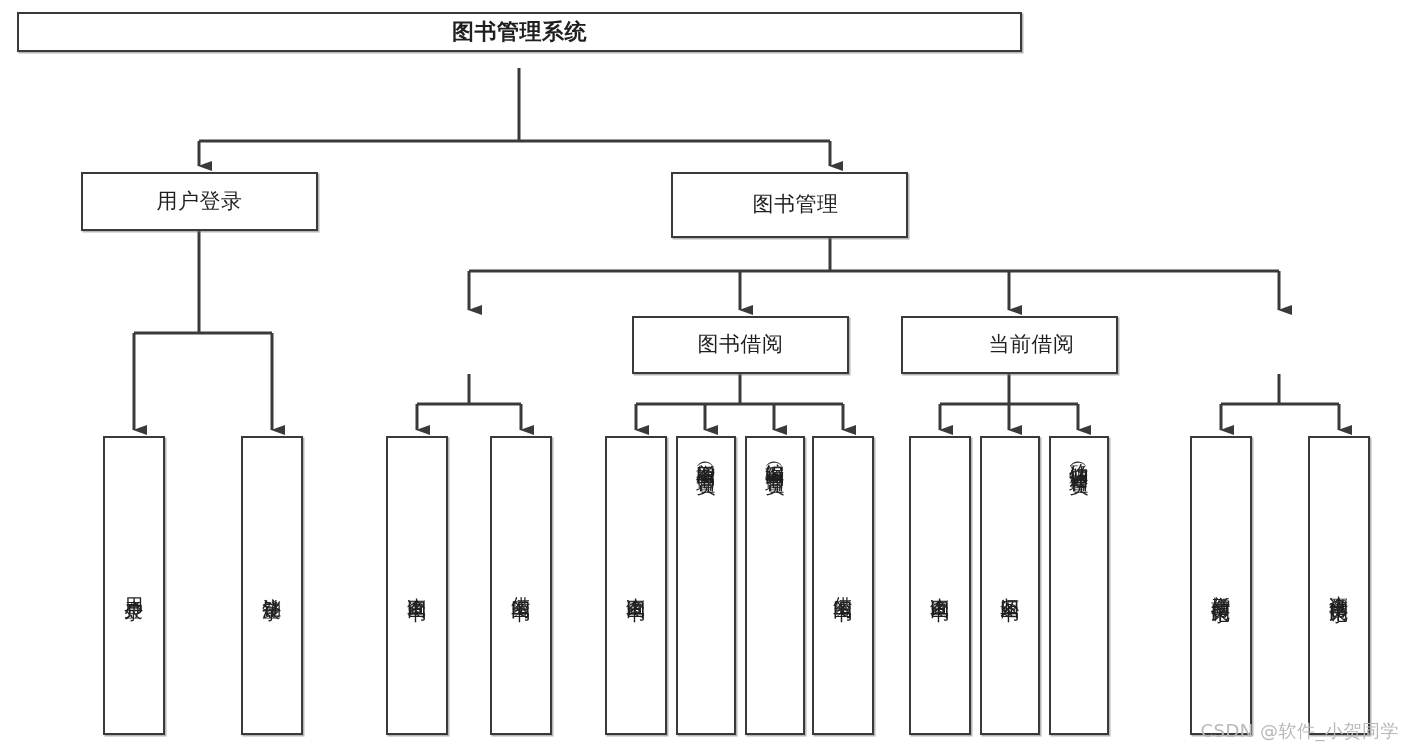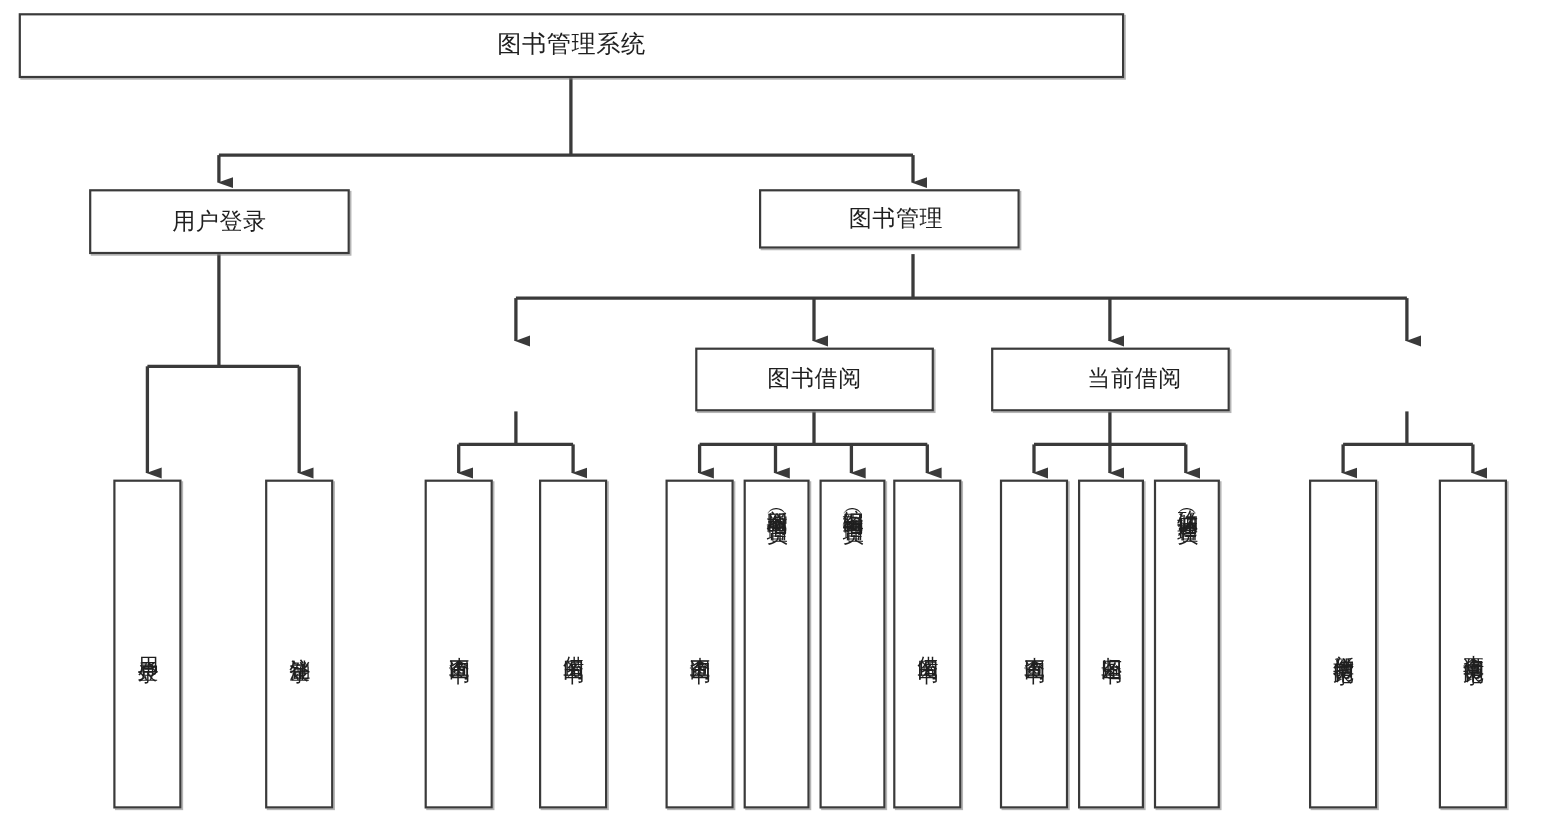--- a/index.html
+++ b/index.html
@@ -136,29 +136,29 @@
       <path d="M1009,404 L1009,430" marker-end="url(#arrow)"></path>
       <path d="M1078,404 L1078,430" marker-end="url(#arrow)"></path>
 
       <path d="M1279,374 L1279,404"></path>
       <path d="M1221,404 L1339,404"></path>
       <path d="M1221,404 L1221,430" marker-end="url(#arrow)"></path>
       <path d="M1339,404 L1339,430" marker-end="url(#arrow)"></path>
     </g>
   </svg>
 
-  <div class="node h root" style="left:17px; top:12px; width:1005px; height:59px;">
+  <div class="node h root" style="left:17px; top:12px; width:1005px; height:40px;font-weight:bold;">
     <span class="label">图书管理系统</span>
   </div>
 
   <div class="node h" style="left:81px; top:172px; width:237px; height:59px;">
     <span class="label">用户登录</span>
   </div>
 
-  <div class="node h" style="left:690px; top:172px; width:237px; height:54px;padding-left:12px;">
+  <div class="node h" style="left:671px; top:172px; width:237px; height:66px;padding-left:12px;">
     <span class="label">图书管理</span>
   </div>
 
 
   <div class="node h" style="left:632px; top:316px; width:217px; height:58px;">
     <span class="label">图书借阅</span>
   </div>
 
   <div class="node h" style="left:901px; top:316px; width:217px; height:58px;padding-left:44px;">
     <span class="label">当前借阅</span>
@@ -210,14 +210,15 @@
   </div>
 
   <div class="node v mid" style="left:1190px; top:436px; width:62px; height:299px;">
     <span class="label">新增借阅记录</span>
   </div>
 
   <div class="node v mid" style="left:1308px; top:436px; width:62px; height:299px;">
     <span class="label">查询借阅记录</span>
   </div>
 
+  <div id="watermark">CSDN @软件_小贺同学</div>
 
 </div>
 
 </body></html>

